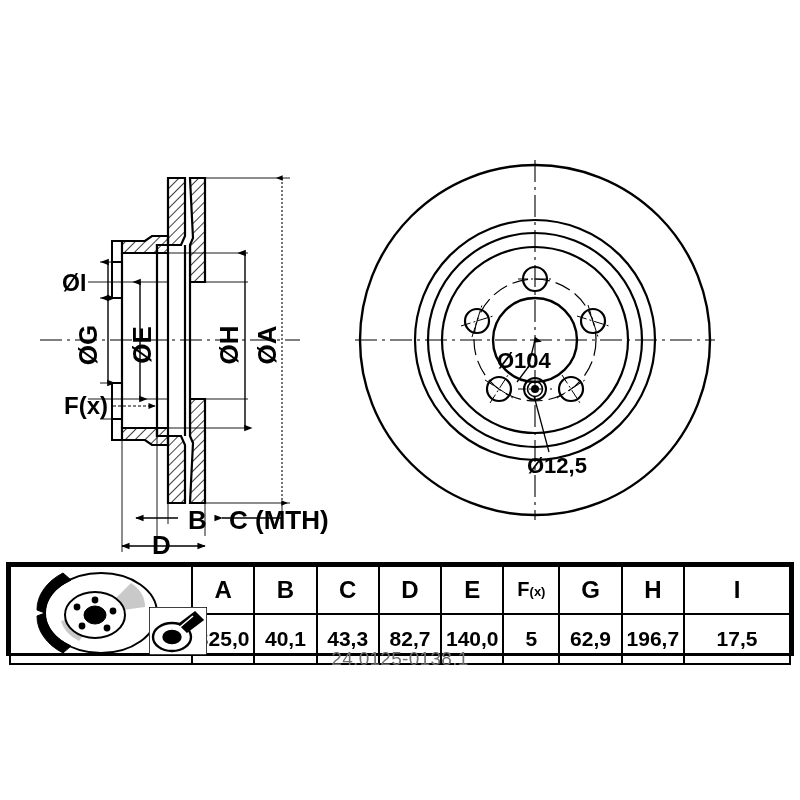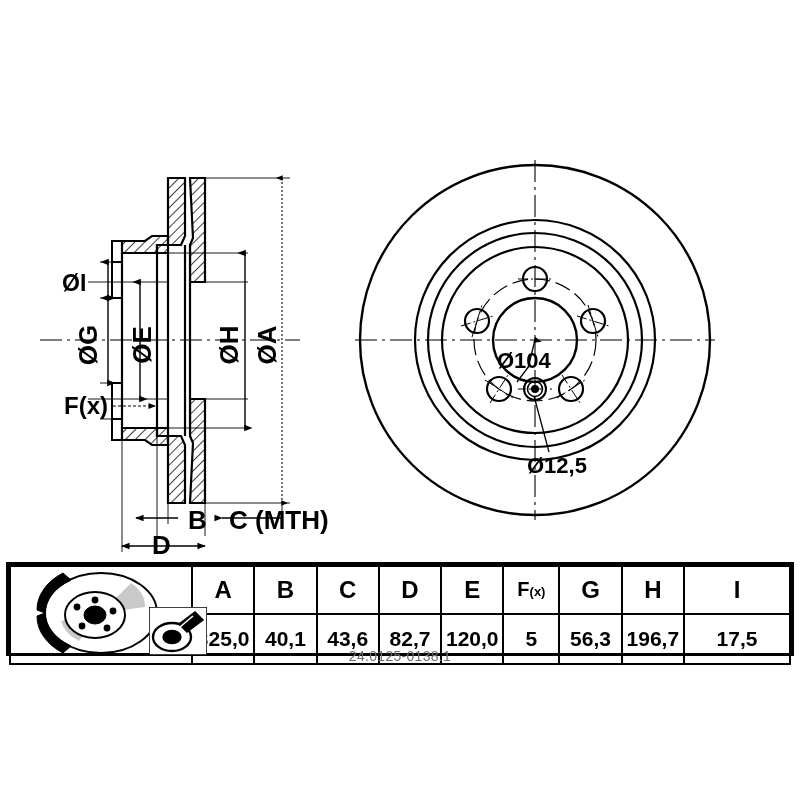--- a/index.html
+++ b/index.html
@@ -62,21 +62,21 @@
     position: relative;
   }
   td.pic-blank { border: none; }
   .partno {
     position: absolute;
     left: 0;
     top: 648px;
     width: 800px;
     text-align: center;
     font-family: "Liberation Sans", sans-serif;
-    font-size: 14px;
+    font-size: 19px;
     color: #6f6f6f;
     letter-spacing: 0.3px;
   }
 </style>
 </head>
 <body>
 
 <svg id="sheet" viewBox="0 0 800 800" xmlns="http://www.w3.org/2000/svg">
 
   <defs>
@@ -318,25 +318,25 @@
       <td class="hdr">D</td>
       <td class="hdr">E</td>
       <td class="hdr fx" style="width:54px;"><span>F</span><span class="sub">(x)</span></td>
       <td class="hdr">G</td>
       <td class="hdr">H</td>
       <td class="hdr" style="width:104px;">I</td>
     </tr>
     <tr>
       <td class="val">325,0</td>
       <td class="val">40,1</td>
-      <td class="val">43,6</td>
+      <td class="val">43,3</td>
       <td class="val">82,7</td>
-      <td class="val">120,0</td>
+      <td class="val">140,0</td>
       <td class="val">5</td>
-      <td class="val">56,3</td>
+      <td class="val">62,9</td>
       <td class="val">196,7</td>
       <td class="val">17,5</td>
     </tr>
   </tbody>
     </table>
 
   <svg style="position:absolute; left:140px; top:42px;" width="58" height="48" viewBox="0 0 58 48">
     <rect x="0" y="0" width="58" height="48" fill="#ffffff" stroke="#000" stroke-width="1.5"></rect>
     <ellipse cx="23" cy="30" rx="19" ry="14" fill="none" stroke="#000" stroke-width="2.4"></ellipse>
     <ellipse cx="23" cy="30" rx="9" ry="6.5" fill="#000" stroke="#000" stroke-width="1.4"></ellipse>

